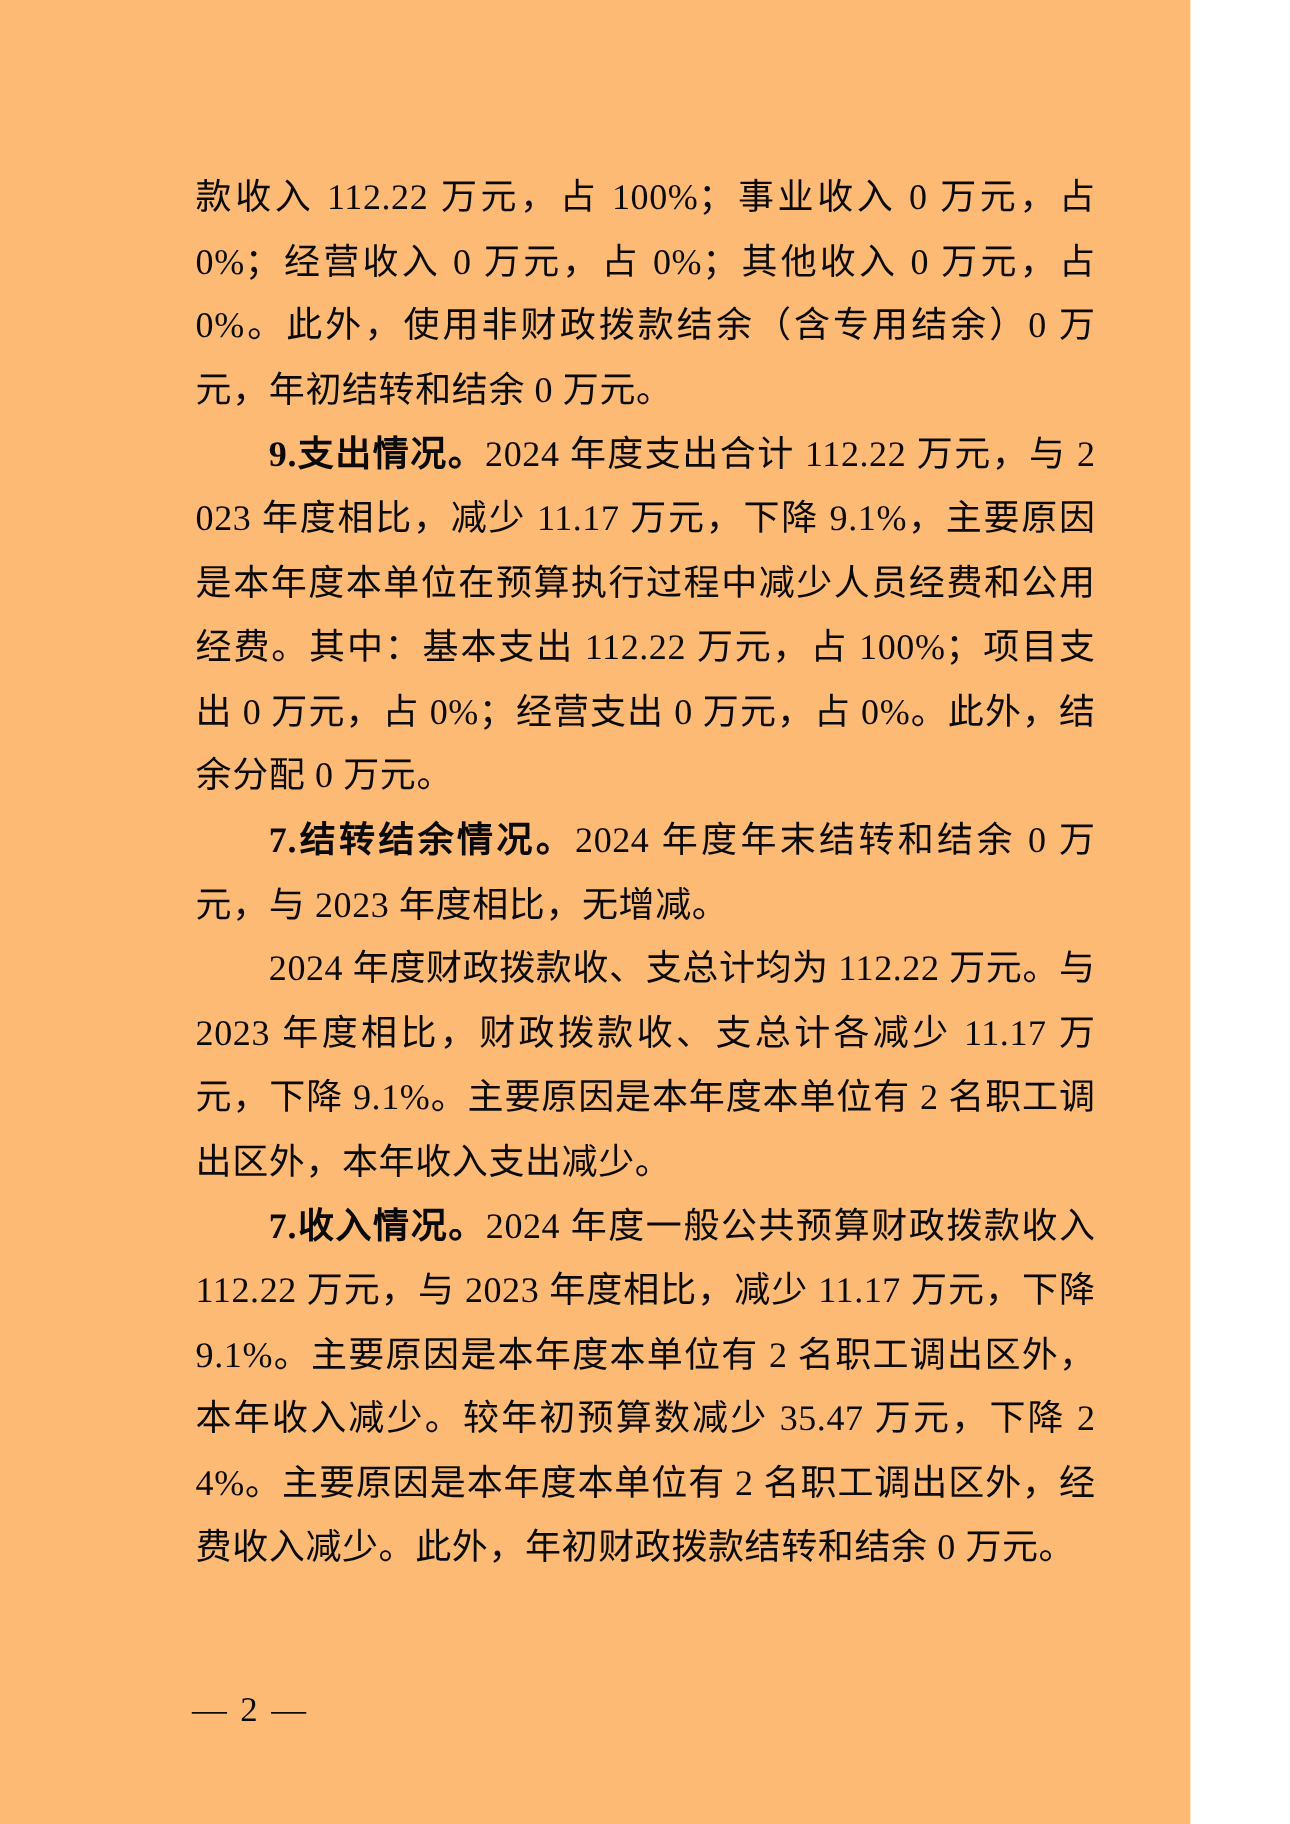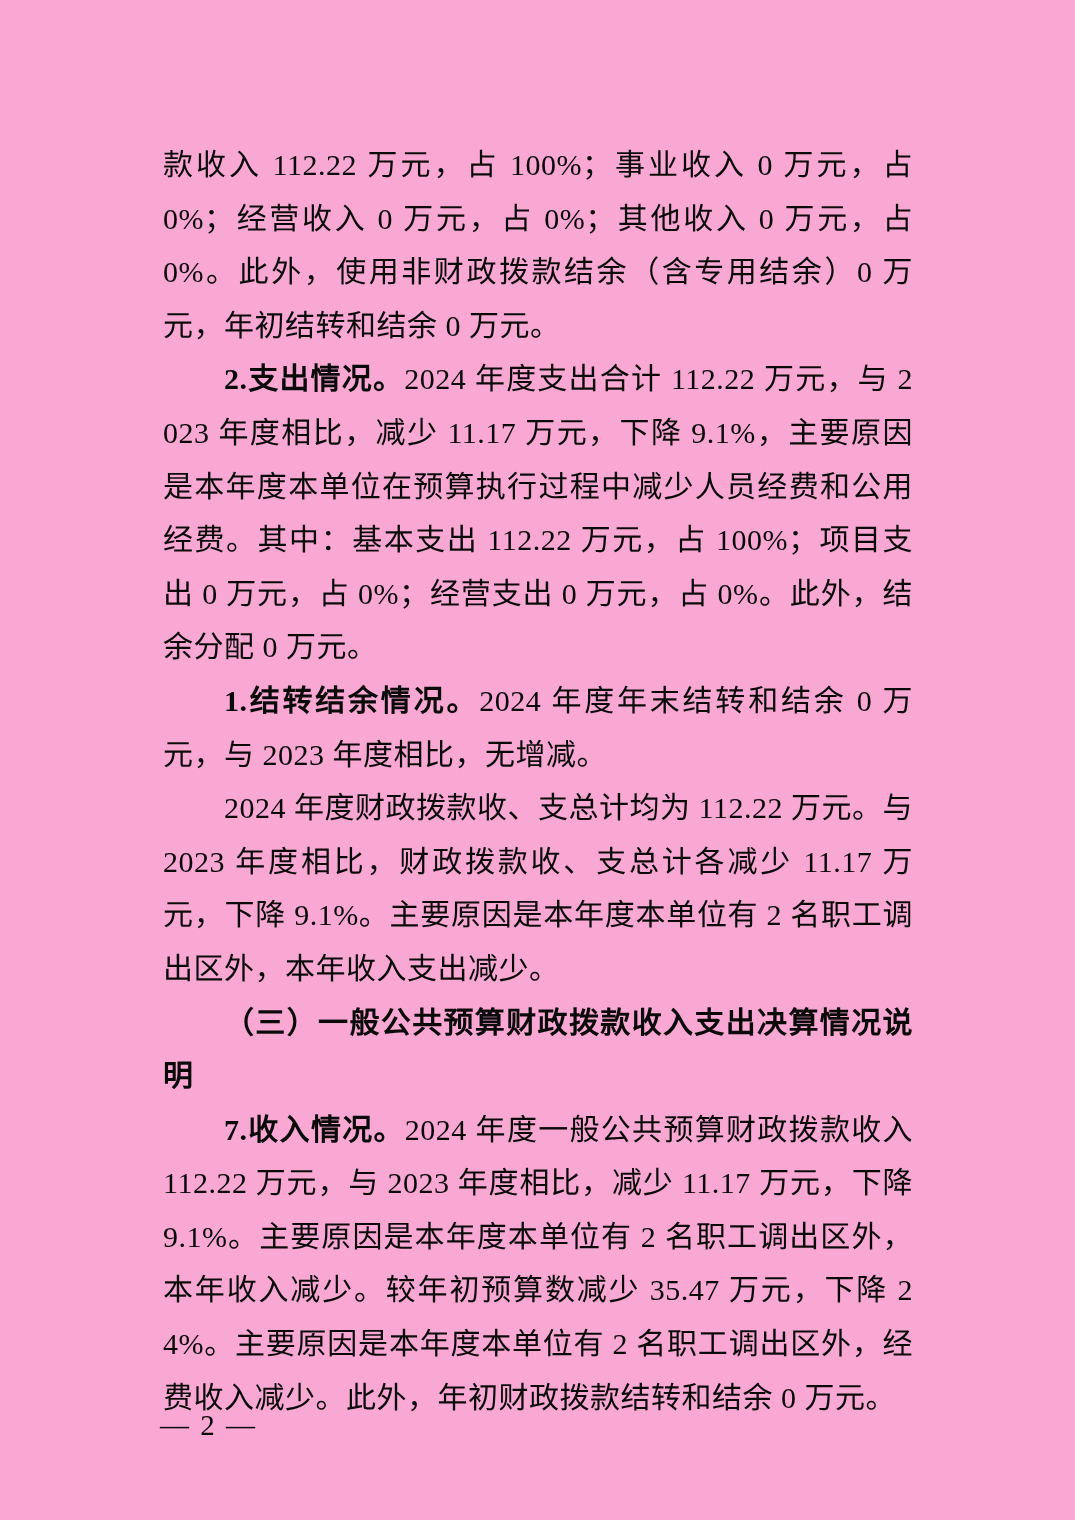--- a/index.html
+++ b/index.html
@@ -2,23 +2,23 @@
 <html lang="zh-CN"><head>
 <meta charset="utf-8">
 <style>
   html, body {
     margin: 0;
     padding: 0;
     background: #ffffff;
   }
   .page {
     position: relative;
-    width: 1075px;
+    width: 992px;
     height: 1520px;
-    background: #f9a8d4;
+    background: #fdba74;
     overflow: hidden;
     font-family: "Liberation Serif", "DejaVu Serif", serif;
     color: #0a0a0a;
   }
   .content {
     position: absolute;
     left: 163px;
     top: 138px;
     width: 750px;
   }
@@ -48,27 +48,26 @@
   }
 </style>
 </head>
 <body>
 
 <div class="page">
   <div class="content">
 
     <p class="para"><span>款收入 112.22 万元，占 100%；事业收入 0 万元，占 0%；经营收入 0 万元，占 0%；其他收入 0 万元，占 0%。此外，使用非财政拨款结余（含专用结余）0 万元，年初结转和结余 0 万元。</span></p>
 
-    <p class="para indent"><span class="b">2.支出情况。</span><span>2024 年度支出合计 112.22 万元，与 2023 年度相比，减少 11.17 万元，下降 9.1%，主要原因是本年度本单位在预算执行过程中减少人员经费和公用经费。其中：基本支出 112.22 万元，占 100%；项目支出 0 万元，占 0%；经营支出 0 万元，占 0%。此外，结余分配 0 万元。</span></p>
+    <p class="para indent"><span class="b">9.支出情况。</span><span>2024 年度支出合计 112.22 万元，与 2023 年度相比，减少 11.17 万元，下降 9.1%，主要原因是本年度本单位在预算执行过程中减少人员经费和公用经费。其中：基本支出 112.22 万元，占 100%；项目支出 0 万元，占 0%；经营支出 0 万元，占 0%。此外，结余分配 0 万元。</span></p>
 
-    <p class="para indent"><span class="b">1.结转结余情况。</span><span>2024 年度年末结转和结余 0 万元，与 2023 年度相比，无增减。</span></p>
+    <p class="para indent"><span class="b">7.结转结余情况。</span><span>2024 年度年末结转和结余 0 万元，与 2023 年度相比，无增减。</span></p>
 
 
     <p class="para indent"><span>2024 年度财政拨款收、支总计均为 112.22 万元。与 2023 年度相比，财政拨款收、支总计各减少 11.17 万元，下降 9.1%。主要原因是本年度本单位有 2 名职工调出区外，本年收入支出减少。</span></p>
 
-    <p class="para indent"><span class="b">（三）一般公共预算财政拨款收入支出决算情况说明</span></p>
 
     <p class="para indent"><span class="b">7.收入情况。</span><span>2024 年度一般公共预算财政拨款收入 112.22 万元，与 2023 年度相比，减少 11.17 万元，下降 9.1%。主要原因是本年度本单位有 2 名职工调出区外，本年收入减少。较年初预算数减少 35.47 万元，下降 24%。主要原因是本年度本单位有 2 名职工调出区外，经费收入减少。此外，年初财政拨款结转和结余 0 万元。</span></p>
 
   </div>
 
   <div class="footer">— 2 —</div>
 </div>
 
 </body></html>

